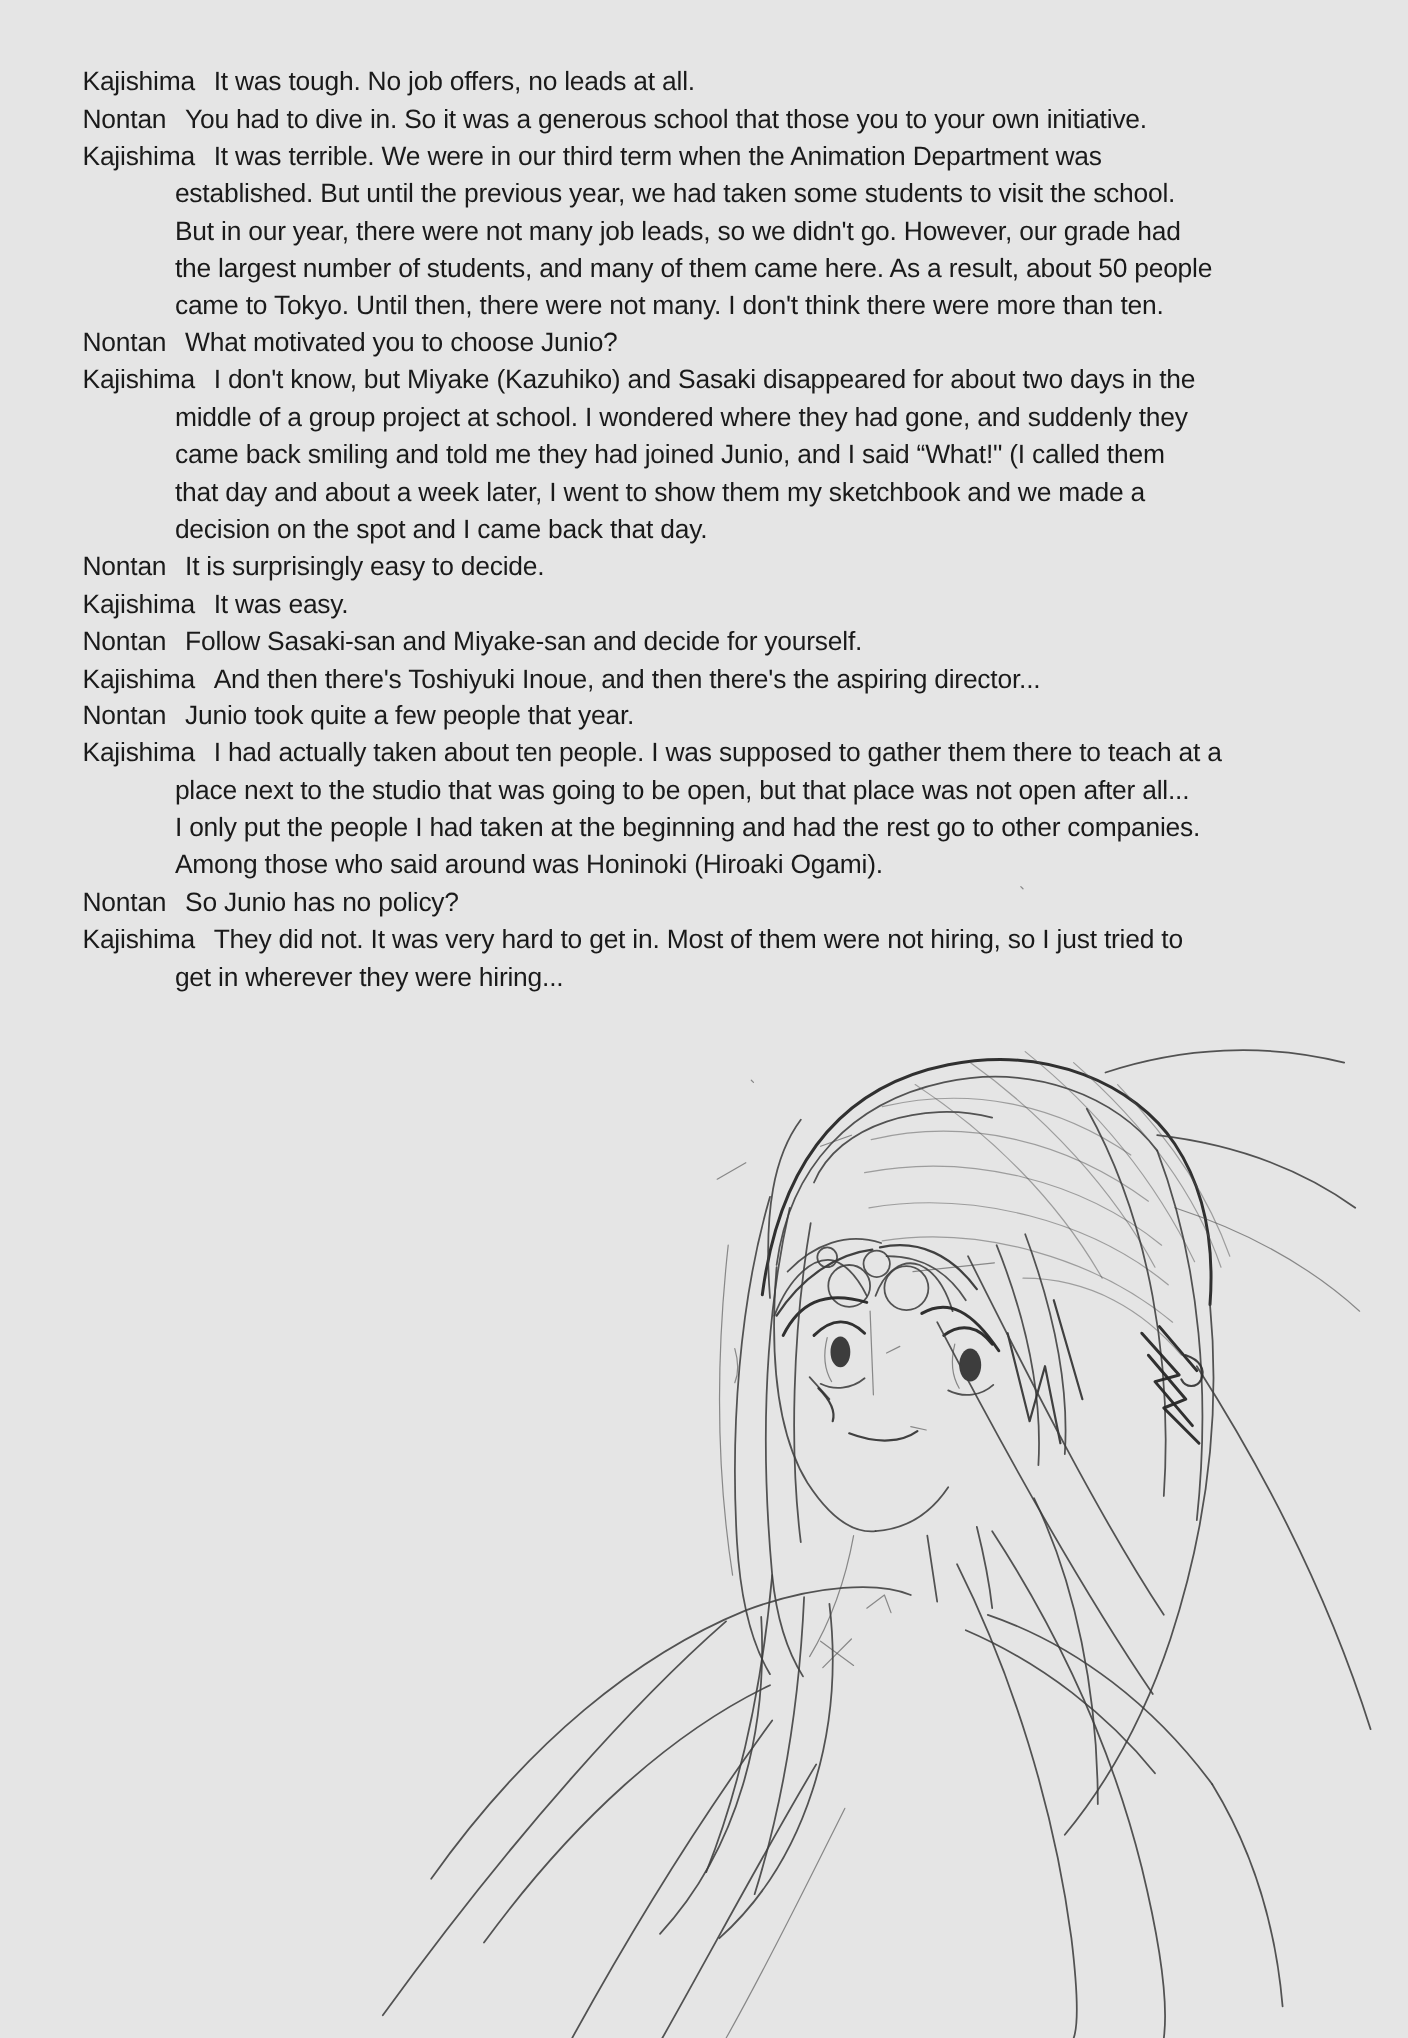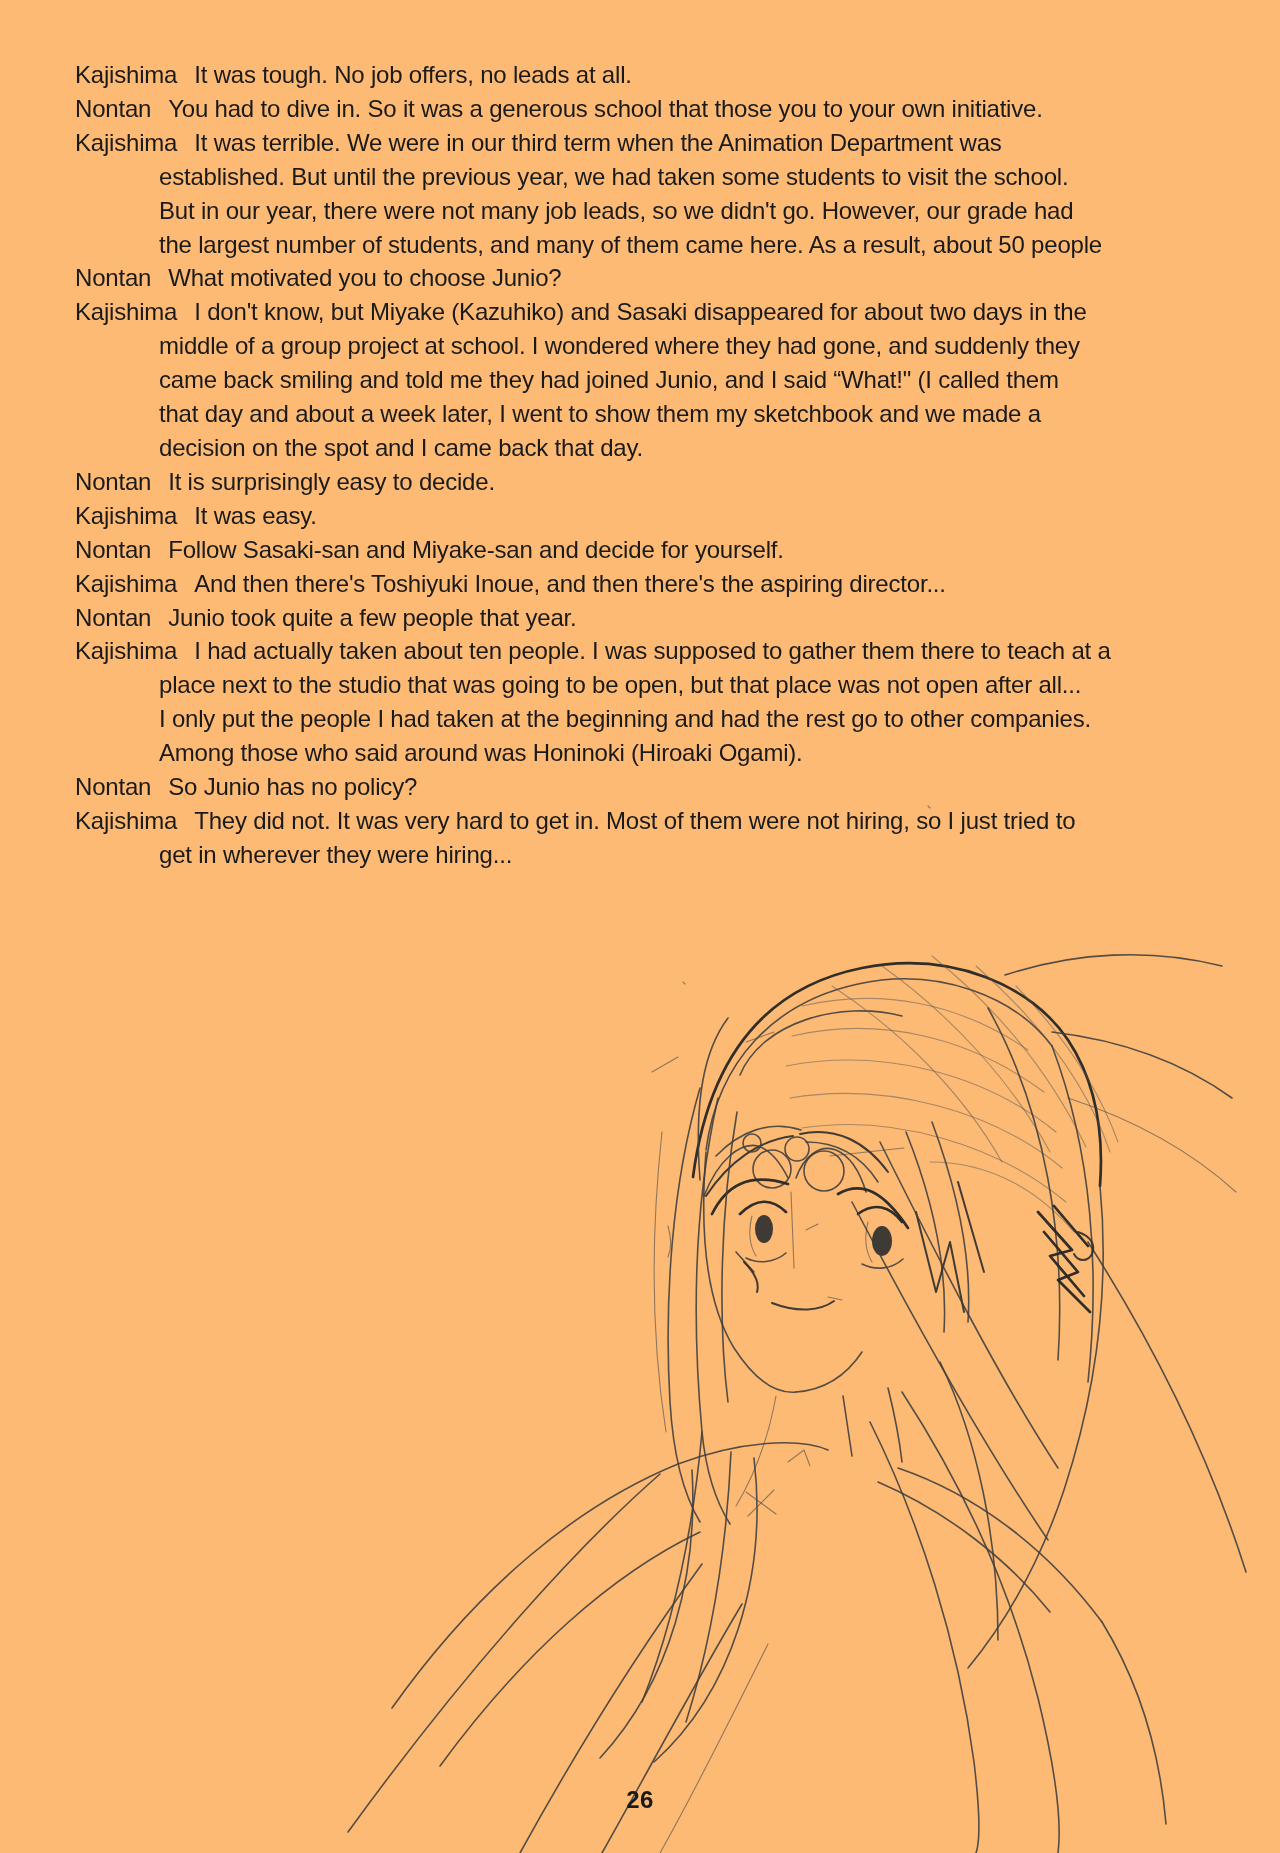--- a/index.html
+++ b/index.html
@@ -5,21 +5,21 @@
   html,body{margin:0;padding:0;}
   body{
     width:1280px;height:1853px;
     background:#ffffff;
     font-family:"Liberation Sans",sans-serif;
     color:#1a1a1a;
     position:relative;
   }
   .page{
     position:absolute;inset:0;
-    background:#fdba74;
+    background:#e5e5e5;
     overflow:hidden;
   }
   .dialogue{
     position:absolute;
     left:75px;top:58px;
     width:1190px;
     font-size:24px;
     line-height:33.9px;
     letter-spacing:-0.2px;
   }
@@ -57,20 +57,21 @@
         <div class="line first"><span class="speaker">Kajishima</span><span>It was tough. No job offers, no leads at all.</span></div>
       </div>
       <div>
         <div class="line first"><span class="speaker">Nontan</span><span>You had to dive in. So it was a generous school that those you to your own initiative.</span></div>
       </div>
       <div>
         <div class="line first"><span class="speaker">Kajishima</span><span>It was terrible. We were in our third term when the Animation Department was</span></div>
         <div class="line cont">established. But until the previous year, we had taken some students to visit the school.</div>
         <div class="line cont">But in our year, there were not many job leads, so we didn't go. However, our grade had</div>
         <div class="line cont">the largest number of students, and many of them came here. As a result, about 50 people</div>
+        <div class="line cont">came to Tokyo. Until then, there were not many. I don't think there were more than ten.</div>
       </div>
       <div>
         <div class="line first"><span class="speaker">Nontan</span><span>What motivated you to choose Junio?</span></div>
       </div>
       <div>
         <div class="line first"><span class="speaker">Kajishima</span><span>I don't know, but Miyake (Kazuhiko) and Sasaki disappeared for about two days in the</span></div>
         <div class="line cont">middle of a group project at school. I wondered where they had gone, and suddenly they</div>
         <div class="line cont">came back smiling and told me they had joined Junio, and I said “What!" (I called them</div>
         <div class="line cont">that day and about a week later, I went to show them my sketchbook and we made a</div>
         <div class="line cont">decision on the spot and I came back that day.</div>
@@ -203,14 +204,13 @@
     <path class="sk-s" d="M692,1470 C698,1572 672,1680 600,1758"></path>
     <path class="sk-s" d="M754,1458 C768,1576 732,1692 654,1762"></path>
     <path class="sk-t" d="M746,1492 L776,1514"></path>
     <path class="sk-t" d="M774,1490 L748,1516"></path>
     <path class="sk-t" d="M788,1462 L804,1450 L810,1466"></path>
     <path class="sk-s" d="M898,1468 C980,1496 1050,1552 1102,1622"></path>
     <path class="sk-s" d="M878,1482 C948,1512 1008,1560 1050,1612"></path>
     <path class="sk-s" d="M1102,1622 C1140,1684 1160,1754 1166,1824"></path>
   </svg>
 
-  <div class="page-number">26</div>
 </div>
 
 </body></html>

